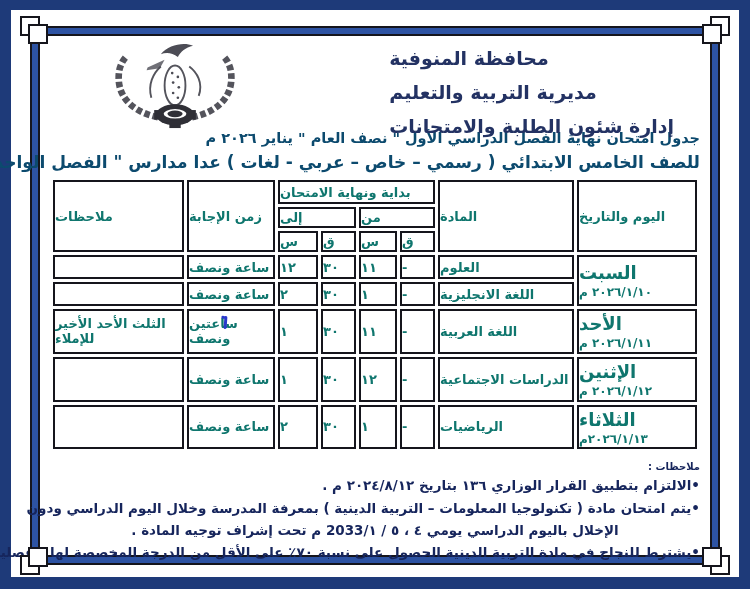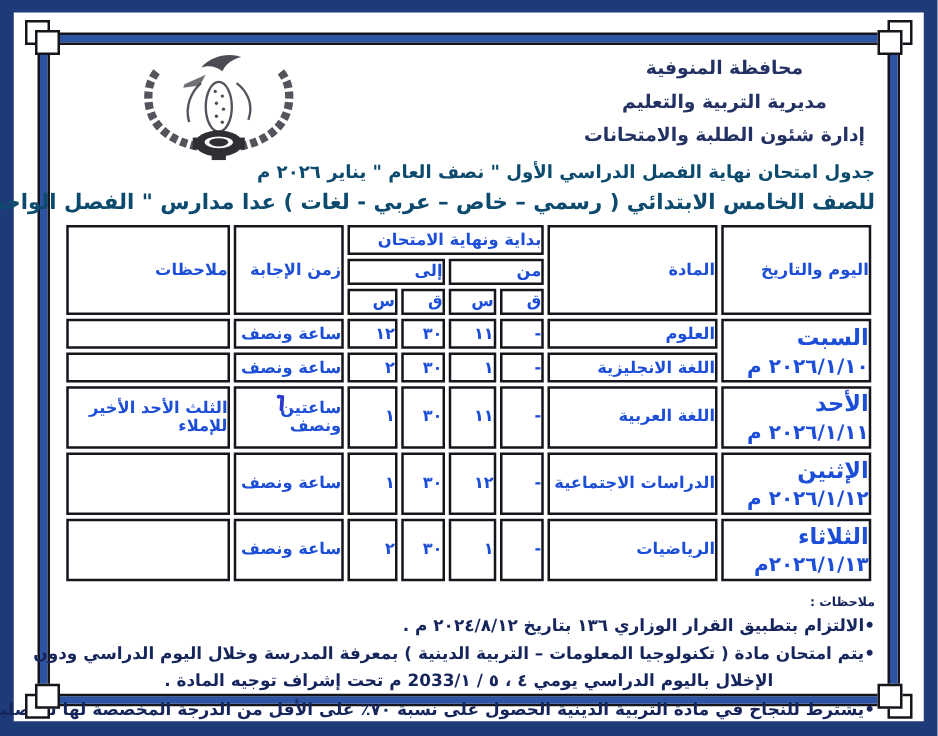--- a/index.html
+++ b/index.html
@@ -15,37 +15,37 @@
   .content{position:absolute;inset:0;padding:3px 10px;direction:rtl;}
   
   .sq{position:absolute;width:16px;height:16px;background:#ffffff;border:2px solid #15151c;z-index:5;}
   .sq.tl1{left:-12px;top:-12px;} .sq.tl2{left:-4px;top:-4px;}
   .sq.tr1{right:-12px;top:-12px;} .sq.tr2{right:-4px;top:-4px;}
   .sq.bl1{left:-12px;bottom:-12px;} .sq.bl2{left:-4px;bottom:-4px;}
   .sq.br1{right:-12px;bottom:-12px;} .sq.br2{right:-4px;bottom:-4px;}
 
   .header{position:relative;height:90px;}
   .logo{position:absolute;left:38px;top:0px;width:175px;height:90px;}
-  .org{position:absolute;right:8px;top:2px;text-align:center;font-weight:bold;
-       font-size:15px;color:#233263;line-height:1.8;}
+  .org{position:absolute;right:26px;top:2px;text-align:left;font-weight:bold;
+       font-size:19px;color:#233263;line-height:1.8;}
 
   .titles{font-weight:bold;color:#0c4a6e;margin-top:1px;}
   .title1{font-size:14.5px;white-space:nowrap;}
   .title2{font-size:17px;margin-top:6px;white-space:nowrap;}
 
   table.exam{direction:rtl;width:100%;border-collapse:separate;border-spacing:3px;
     table-layout:fixed;margin-top:5px;}
   table.exam th, table.exam td{
-    border:2px solid #15151c;text-align:right;vertical-align:middle;
-    font-weight:bold;color:#1d4ed8;padding:0;font-size:13px;overflow:hidden;
+    border:2px solid #15151c;text-align:left;vertical-align:middle;
+    font-weight:bold;color:#0f766e;padding:0;font-size:13px;overflow:hidden;
   }
   tr.h1{height:24px;} tr.h2{height:21px;} tr.h3{height:21px;}
   tr.r-sm{height:24px;} tr.r-lg{height:41px;}
   td.daycell .dayname{font-size:18px;line-height:1.4;}
-  td.daycell .daydate{font-size:16px;line-height:1.3;}
+  td.daycell .daydate{font-size:12px;line-height:1.3;}
   td.dur{position:relative;}
   .pen{position:absolute;left:42%;top:5px;width:3px;height:13px;background:#2a38cc;
        border-radius:2px;transform:rotate(4deg);}
   .pen::before{content:"";position:absolute;left:-3px;top:0;width:4px;height:3px;
        background:#2a38cc;border-radius:2px;}
 
   .notes{margin-top:7px;color:#16255c;font-weight:bold;font-size:13.5px;}
   .notes-heading{font-size:10px;line-height:1.5;}
   .note-line{line-height:1.65;white-space:nowrap;text-align:right;}
   .note-line.cont{text-align:center;}

